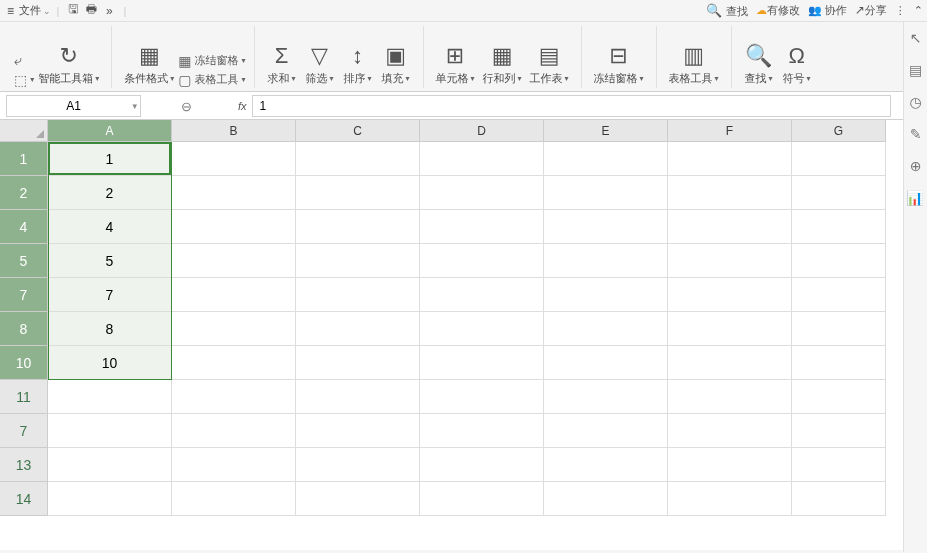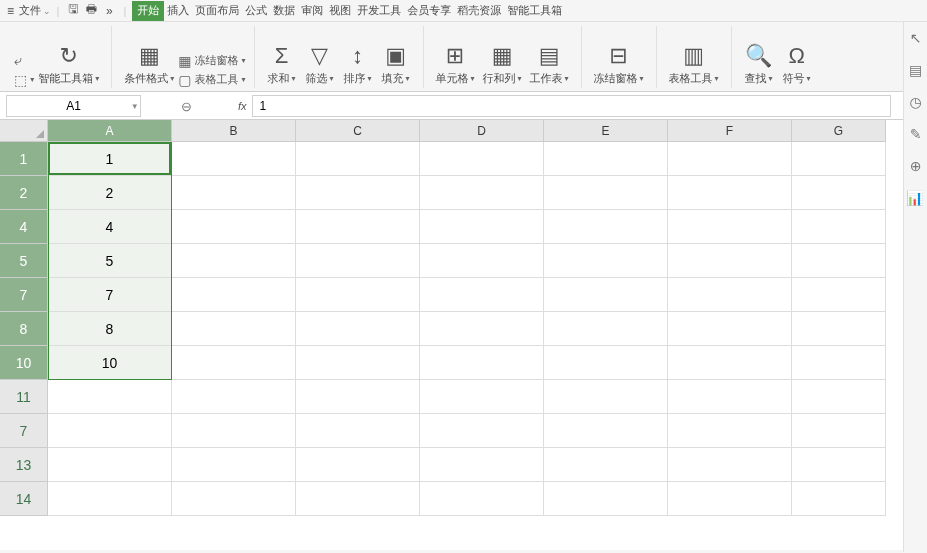--- a/index.html
+++ b/index.html
@@ -57,33 +57,28 @@
 <div class="menubar">
   <div class="menu-left">
     <span class="hamburger">≡</span>
     <span>文件</span>
     <span class="chev">⌄</span>
     <span class="sep">|</span>
     <span class="mini-icon">🖫</span>
     <span class="mini-icon">🖶</span>
     <span class="mini-icon">»</span>
     <span class="sep">|</span>
-    <div class="tabs" id="tabs">
-        <div class="tab active">开始</div>
-        <div class="tab">插入</div>
-        <div class="tab">页面布局</div>
-        <div class="tab">公式</div>
-        <div class="tab">数据</div>
-        <div class="tab">审阅</div>
-        <div class="tab">视图</div>
-        <div class="tab">开发工具</div>
-        <div class="tab">会员专享</div>
-        <div class="tab">稻壳资源</div>
-        <div class="tab">智能工具箱</div>
-      </div>
+  </div>
+  <div class="menu-right">
+    <span><span class="search-ico">🔍</span> <span>查找</span></span>
+    <span><span class="cloud-ico">☁</span><span>有修改</span></span>
+    <span><span>👥</span> <span>协作</span></span>
+    <span><span class="share-ico">↗</span><span>分享</span></span>
+    <span>⋮</span>
+    <span>⌃</span>
   </div>
 </div>
 
 <div class="ribbon">
   <div class="ribbon-group">
     <div class="small-stack">
       <div>
           <span class="small-ico">⤶</span>
         </div>
       <div>

